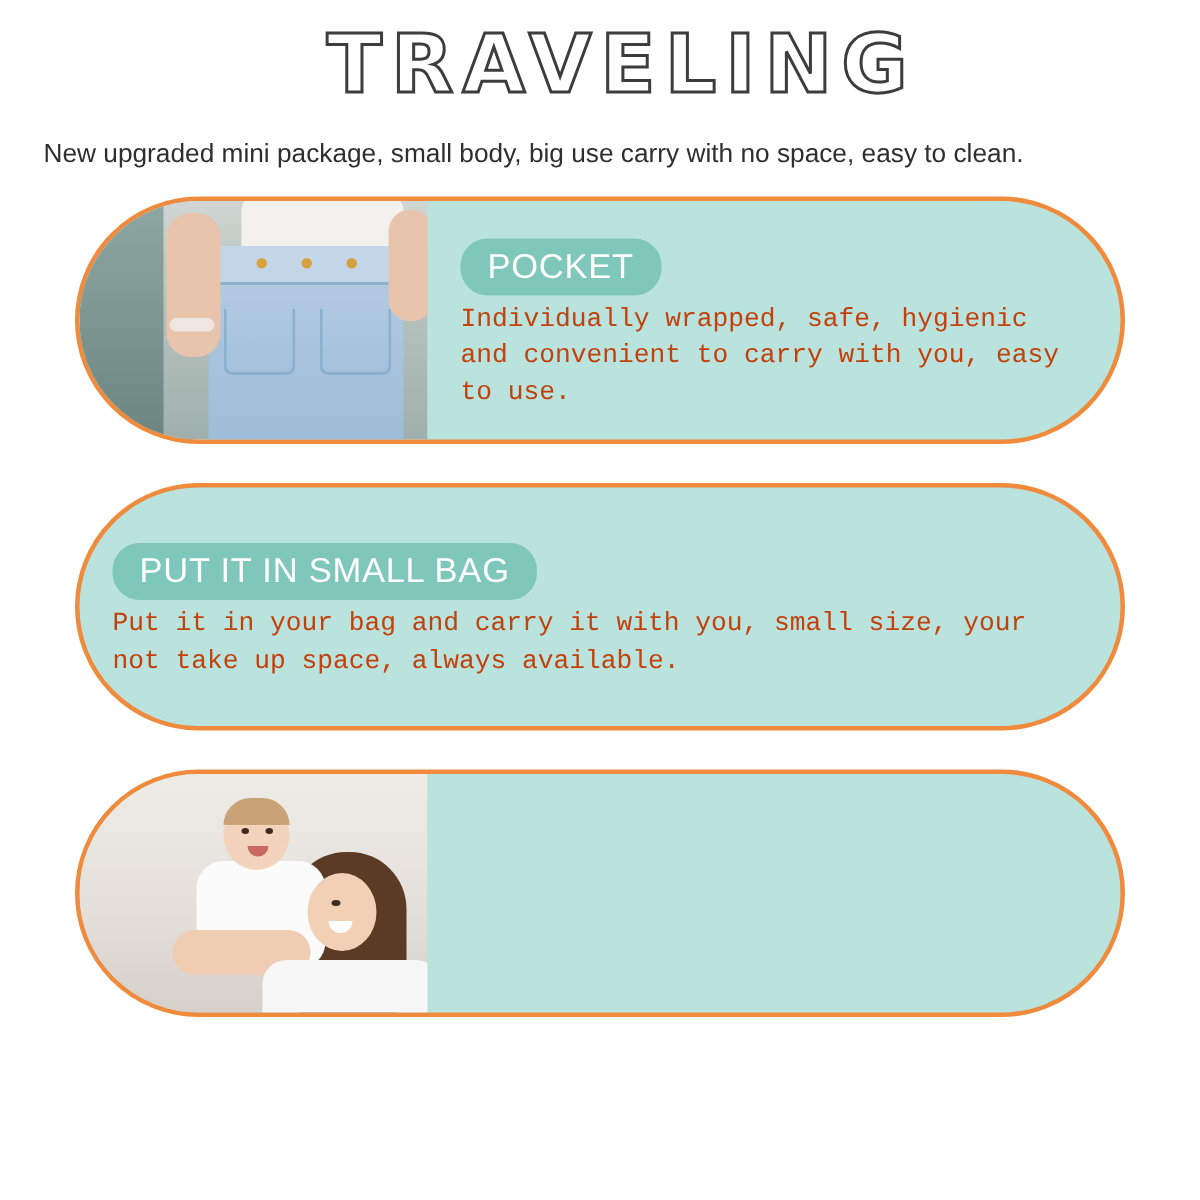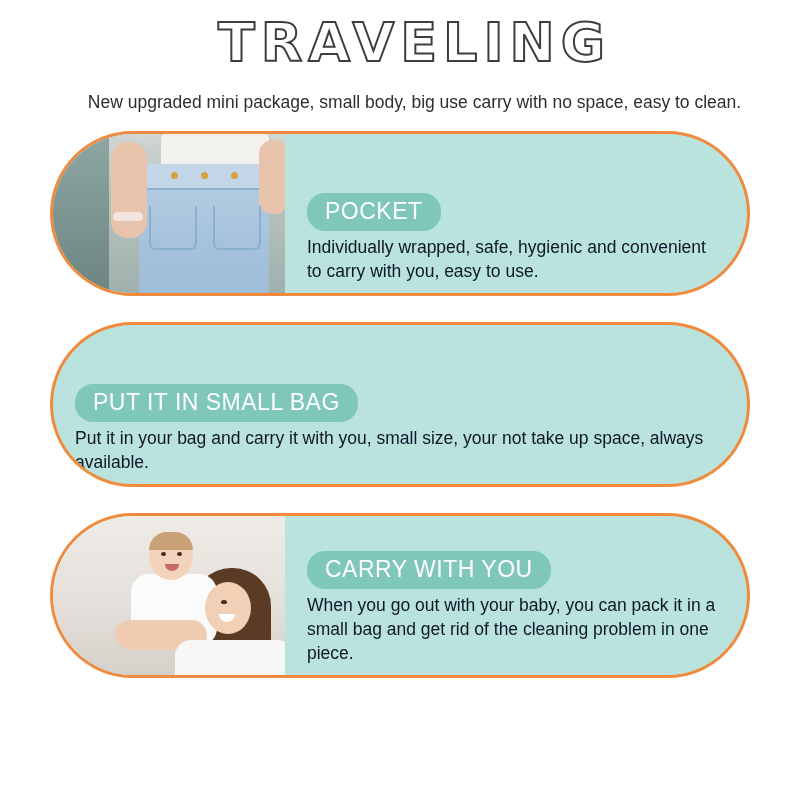--- a/index.html
+++ b/index.html
@@ -41,21 +41,21 @@
   }
   .title-2 {
     font-size: 54px;
     letter-spacing: 6px;
     margin-top: 6px;
   }
   .subtitle {
     margin-top: 22px;
     font-size: 17.5px;
     color: #2e2e2e;
-    text-align: center;
+    text-align: left;
     font-family: "Liberation Sans", sans-serif;
   }
 
   
   .cards {
     margin-top: 18px;
     display: flex;
     flex-direction: column;
     gap: 26px;
     align-items: center;
@@ -77,39 +77,39 @@
     position: relative;
     overflow: hidden;
     flex: 0 0 232px;
   }
   .card-body {
     flex: 1 1 auto;
     padding: 16px 30px 10px 22px;
     box-sizing: border-box;
     display: flex;
     flex-direction: column;
-    justify-content: flex-end;
+    justify-content: center;
   }
   .pill {
     display: inline-block;
     align-self: flex-start;
     background: #7fc7bb;
     color: #ffffff;
     border-radius: 18px;
     padding: 5px 18px 6px 18px;
     font-size: 23px;
     letter-spacing: 0.5px;
     font-family: "Liberation Sans", sans-serif;
   }
   .card-text {
     margin-top: 4px;
     font-size: 17.5px;
     line-height: 1.38;
-    color: #0f172a;
-    font-family: Liberation Sans, sans-serif;
+    color: #c2410c;
+    font-family: Liberation Mono, monospace;
   }
 
   
   .ph {
     position: absolute;
     inset: 0;
   }
 
   
   .p1-bg {
@@ -297,20 +297,16 @@
           <div class="p3-mom-shirt"></div>
           <div class="p3-baby-body"></div>
           <div class="p3-baby-head"></div>
           <div class="p3-baby-hair"></div>
           <div class="p3-baby-eye-l"></div>
           <div class="p3-baby-eye-r"></div>
           <div class="p3-baby-mouth"></div>
           <div class="p3-arm"></div>
         </div>
       </div>
-      <div class="card-body">
-        <div class="pill">CARRY WITH YOU</div>
-        <div class="card-text">When you go out with your baby, you can pack it in a small bag and get rid of the cleaning problem in one piece.</div>
-      </div>
     </div>
 
   </div>
 </div>
 
 </body></html>

